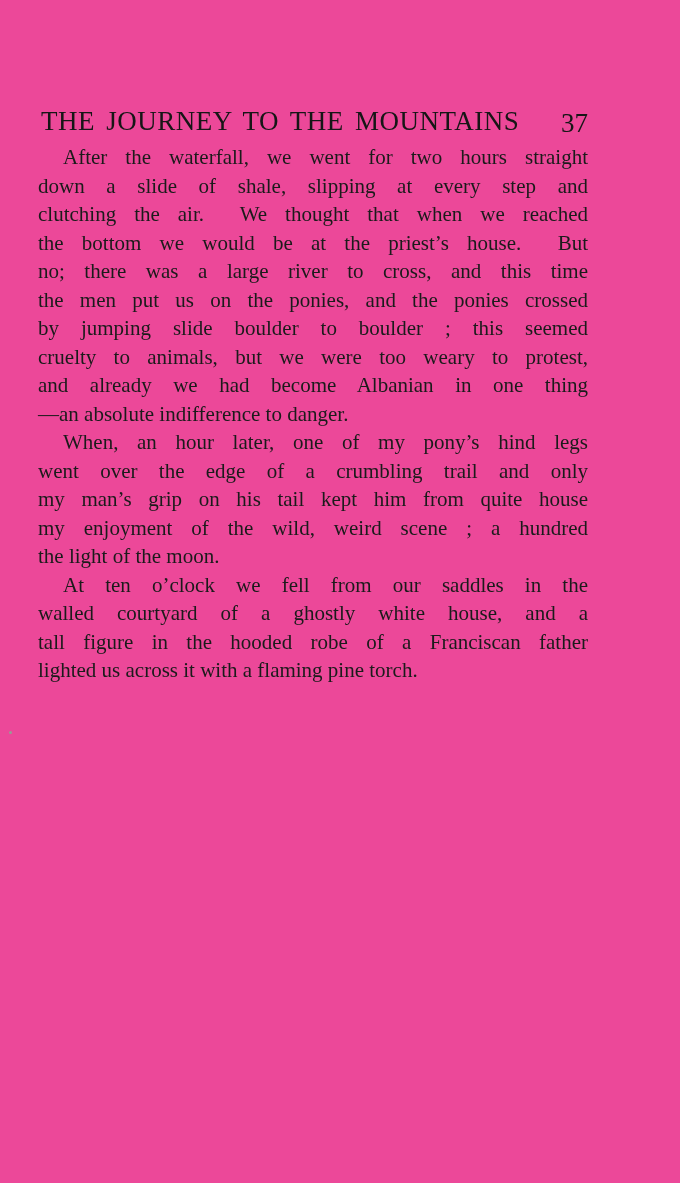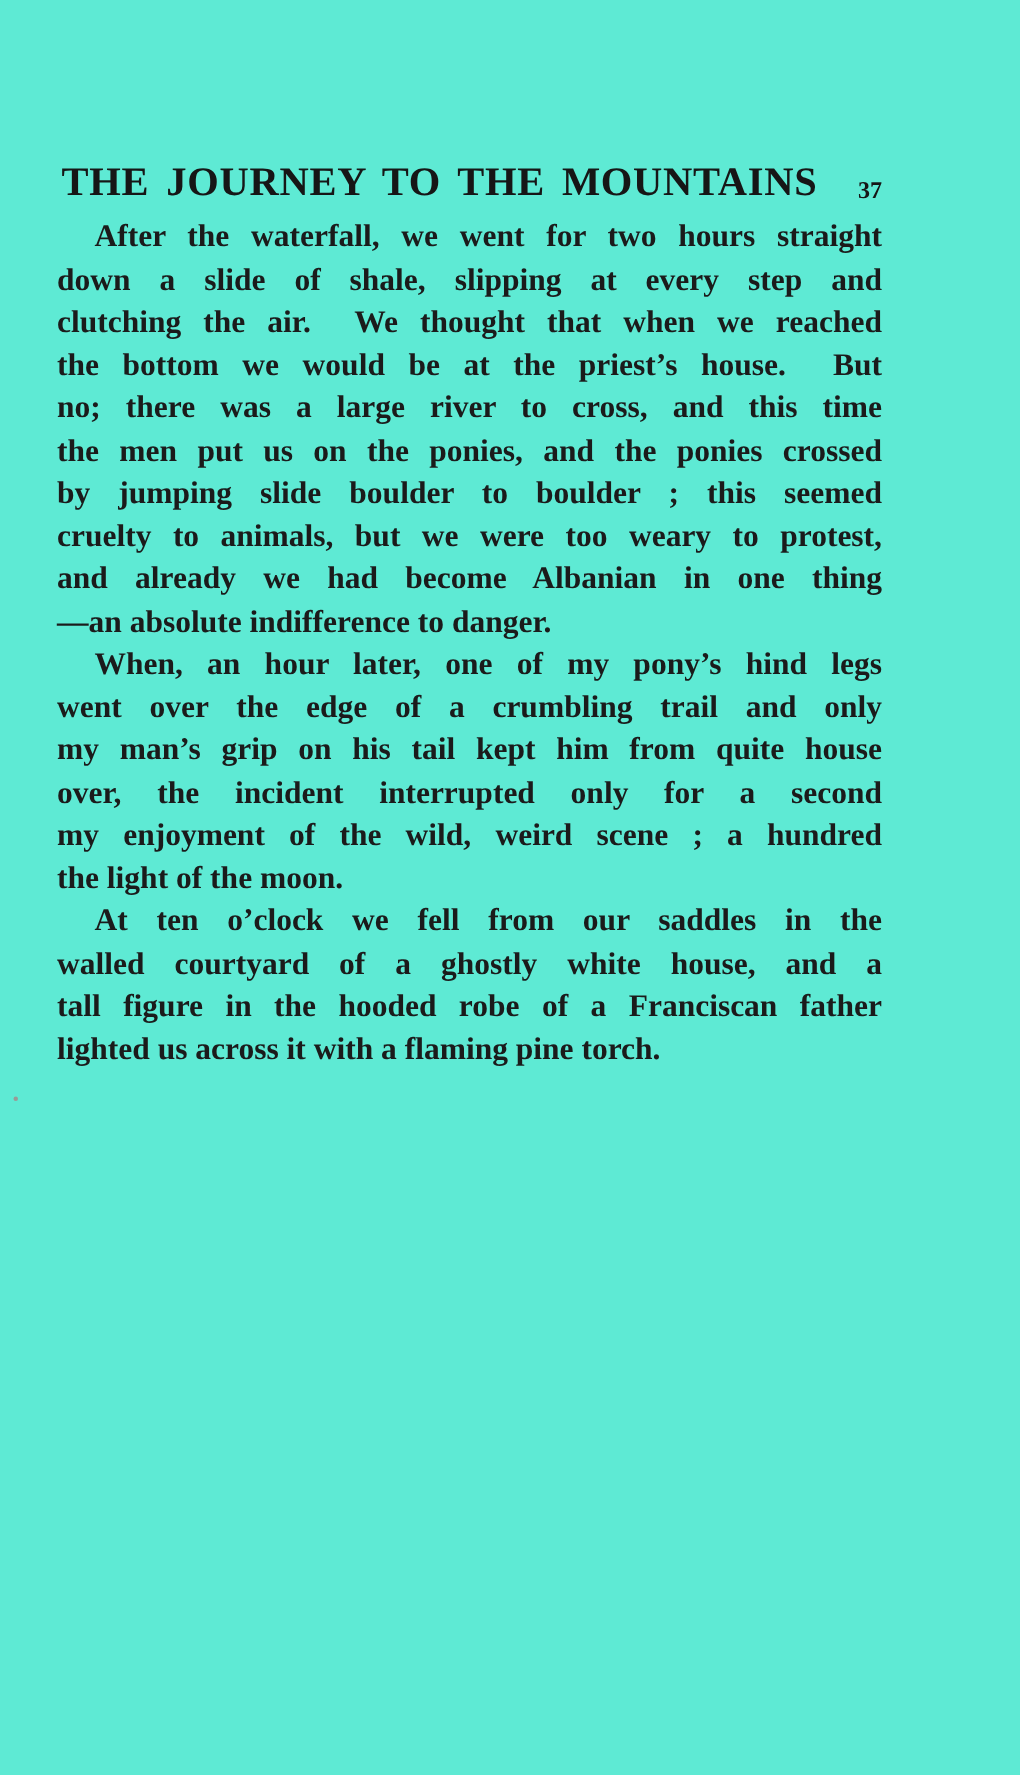--- a/index.html
+++ b/index.html
@@ -10,41 +10,40 @@
     width: 680px;
     height: 1183px;
     background: #fdfdfc;
     font-family: "Liberation Serif", serif;
     overflow: hidden;
   }
   .page {
     position: relative;
     width: 680px;
     height: 1183px;
-    background: #5eead4;
+    background: #ec4899;
     color: #1c1c1c;
-    font-weight: bold;
   }
   .running-header {
     position: absolute;
     left: 41px;
     top: 107px;
     width: 547px;
     display: flex;
     justify-content: space-between;
     align-items: baseline;
     font-size: 27px;
     line-height: 1.1;
     letter-spacing: 0.5px;
     word-spacing: 4px;
     white-space: nowrap;
     color: #161616;
   }
   .page-number {
-    font-size: 16px;
+    font-size: 27px;
     letter-spacing: 0;
     position: relative;
     top: 2px;
   }
   .body-text {
     position: absolute;
     left: 38px;
     top: 143px;
     width: 550px;
     font-size: 21px;
@@ -97,21 +96,20 @@
       <div class="line">by jumping slide boulder to boulder ; this seemed</div>
       <div class="line">cruelty to animals, but we were too weary to protest,</div>
       <div class="line">and already we had become Albanian in one thing</div>
       <div class="line last">—an absolute indifference to danger.</div>
     </div>
 
     <div class="para">
       <div class="line indent">When, an hour later, one of my pony’s hind legs</div>
       <div class="line">went over the edge of a crumbling trail and only</div>
       <div class="line">my man’s grip on his tail kept him from quite house</div>
-      <div class="line">over, the incident interrupted only for a second</div>
       <div class="line">my enjoyment of the wild, weird scene ; a hundred</div>
       <div class="line last">the light of the moon.</div>
     </div>
 
     <div class="para">
       <div class="line indent">At ten o’clock we fell from our saddles in the</div>
       <div class="line">walled courtyard of a ghostly white house, and a</div>
       <div class="line">tall figure in the hooded robe of a Franciscan father</div>
       <div class="line last">lighted us across it with a flaming pine torch.</div>
     </div>

